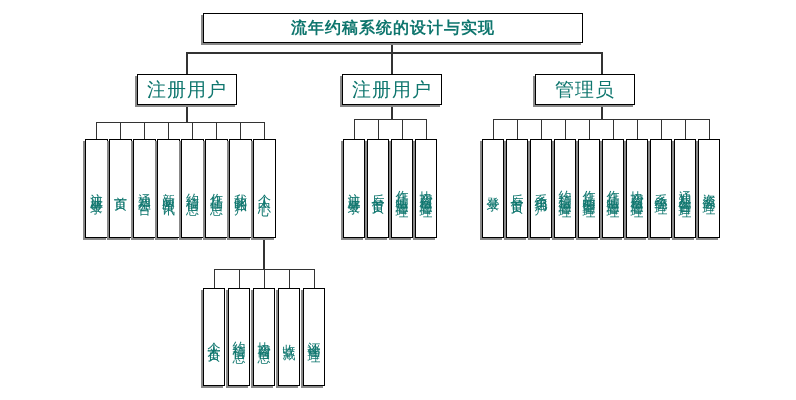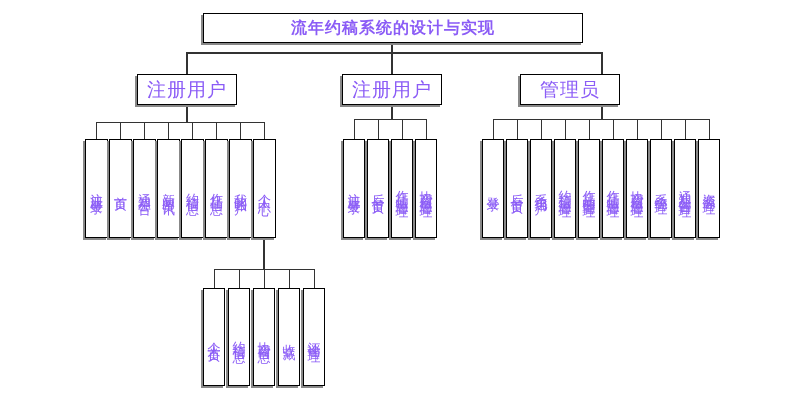--- a/index.html
+++ b/index.html
@@ -1,21 +1,21 @@
 <!DOCTYPE html>
 <html><head>
 <meta charset="utf-8">
 <style>
   html,body{margin:0;padding:0;background:#ffffff;}
   #canvas{
     position:relative;
     width:796px;height:400px;
     background:#ffffff;
     font-family:"DejaVu Sans","Liberation Sans",sans-serif;
-    color:#8b5cf6;
+    color:#0f766e;
     overflow:hidden;
   }
   .box{
     position:absolute;
     background:#ffffff;
     border:1px solid #000000;
     box-shadow:-2px 2px 0 #888888;
     box-sizing:border-box;
     display:flex;
     align-items:center;
@@ -84,21 +84,21 @@
   <div class="vs" style="left:214px;top:269px;height:19px"></div>
   <div class="vs" style="left:239px;top:269px;height:19px"></div>
   <div class="vs" style="left:264px;top:269px;height:19px"></div>
   <div class="vs" style="left:289px;top:269px;height:19px"></div>
   <div class="vs" style="left:314px;top:269px;height:19px"></div>
 
   <div class="box titlebox" style="left:203px;top:13px;width:380px;height:30px">流年约稿系统的设计与实现</div>
 
   <div class="box lv2" style="left:137px;top:74px;width:100px;height:31px">注册用户</div>
   <div class="box lv2" style="left:342px;top:74px;width:100px;height:31px">注册用户</div>
-  <div class="box lv2" style="left:520px;top:74px;width:100px;height:31px">管理员</div>
+  <div class="box lv2" style="left:535px;top:74px;width:100px;height:31px">管理员</div>
 
   <div class="box vbox" style="left:85px;top:139px;width:23px;height:99px">
       <span class="vt">注册登录</span>
     </div>
   <div class="box vbox" style="left:109px;top:139px;width:23px;height:99px">
       <span class="vt">首页</span>
     </div>
   <div class="box vbox" style="left:133px;top:139px;width:23px;height:99px">
       <span class="vt">通知公告</span>
     </div>

